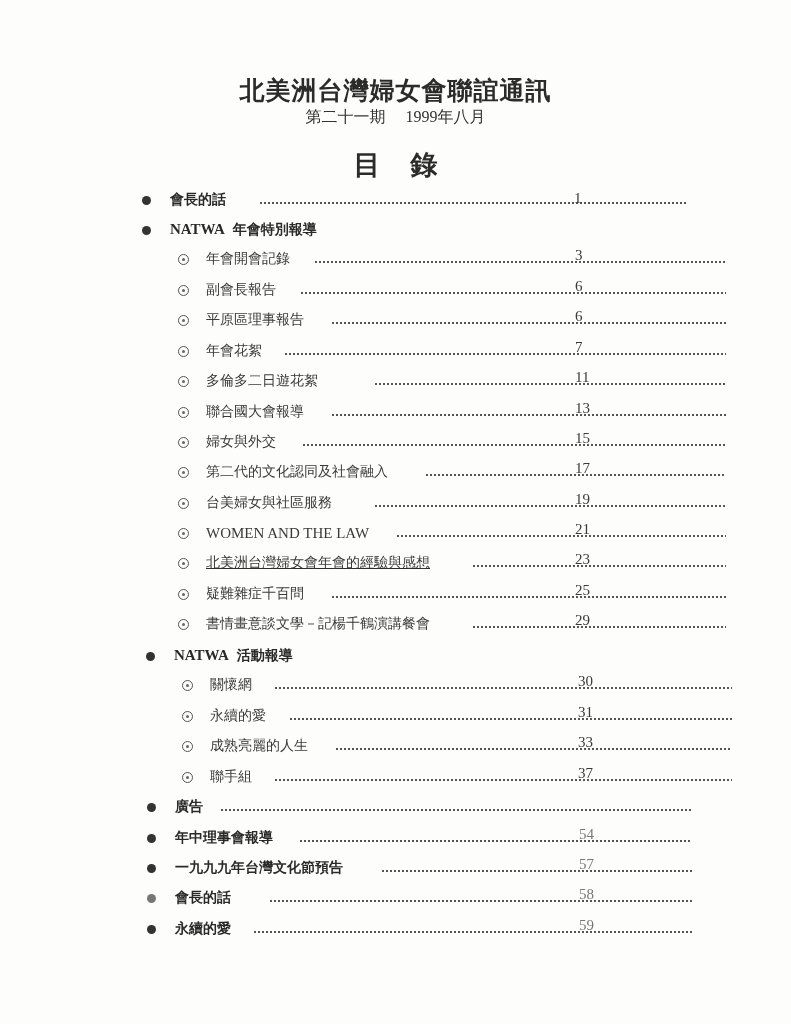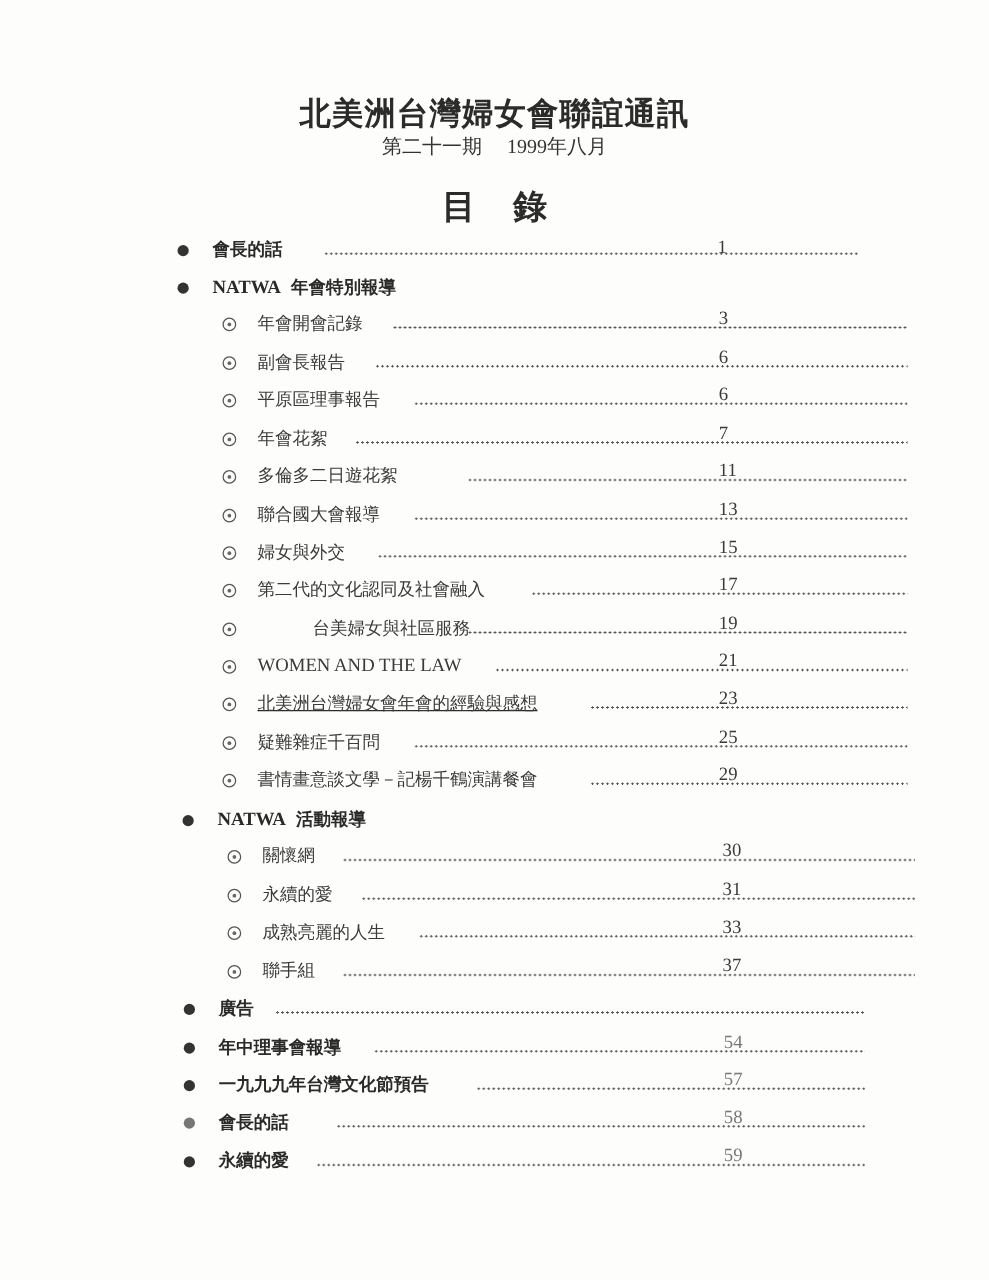--- a/index.html
+++ b/index.html
@@ -126,21 +126,21 @@
   <span class="page" style="left:397px;top:0px;">15</span>
 </div>
 
 <div class="row" style="left:178px;top:460px;width:420px;">
   <span class="flower"></span>
   <span class="label-sub" style="margin-left:17px;">第二代的文化認同及社會融入</span>
   <span class="leader" style="left:247px;width:301px;"></span>
   <span class="page" style="left:397px;top:0px;">17</span>
 </div>
 
-<div class="row" style="left:178px;top:491px;width:420px;gap:44px;">
+<div class="row" style="left:178px;top:491px;width:420px;">
   <span class="flower"></span>
   <span class="label-sub" style="margin-left:17px;">台美婦女與社區服務</span>
   <span class="leader" style="left:196px;width:352px;"></span>
   <span class="page" style="left:397px;top:0px;">19</span>
 </div>
 
 <div class="row" style="left:178px;top:521px;width:420px;">
   <span class="flower"></span>
   <span class="label-sub en" style="margin-left:17px;">WOMEN AND THE LAW</span>
   <span class="leader" style="left:218px;width:330px;"></span>

